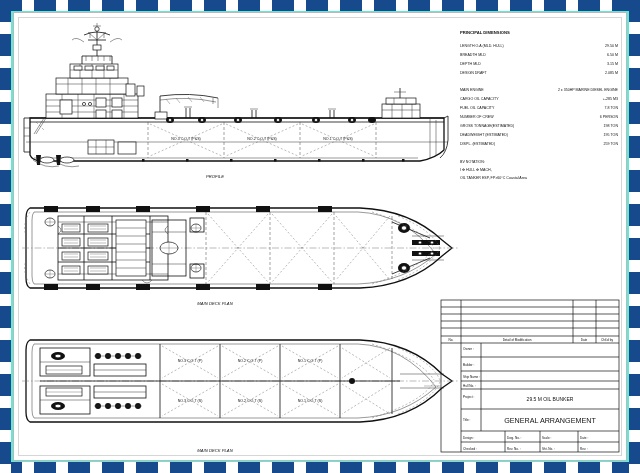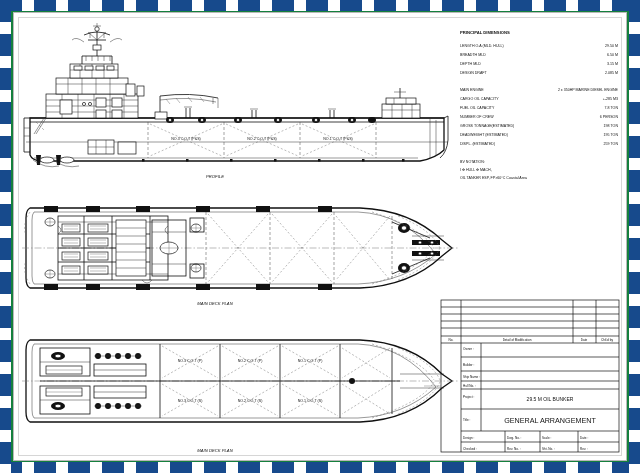--- a/index.html
+++ b/index.html
@@ -1,18 +1,18 @@
 <!DOCTYPE html>
 <html><head>
 <meta charset="utf-8">
 <style>
   html,body{margin:0;padding:0;background:#ffffff;}
   body{width:640px;height:473px;overflow:hidden;
        font-family:"Liberation Sans",sans-serif;}
-  #stage{position:relative;width:640px;height:473px;background:#15803d;}
+  #stage{position:relative;width:640px;height:473px;background:#5eead4;}
 
   
   .sel-edge{position:absolute;background-repeat:repeat;z-index:40;}
   .sel-top,.sel-bot{left:0;width:640px;height:11px;
       background-image:repeating-linear-gradient(to right,#174a8c 0 22px,#ffffff 22px 34px);}
   .sel-top{top:0;} .sel-bot{bottom:0;}
   .sel-left,.sel-right{top:0;width:11px;height:473px;
       background-image:repeating-linear-gradient(to bottom,#174a8c 0 22px,#ffffff 22px 34px);}
   .sel-left{left:0;} .sel-right{right:0;}
 

